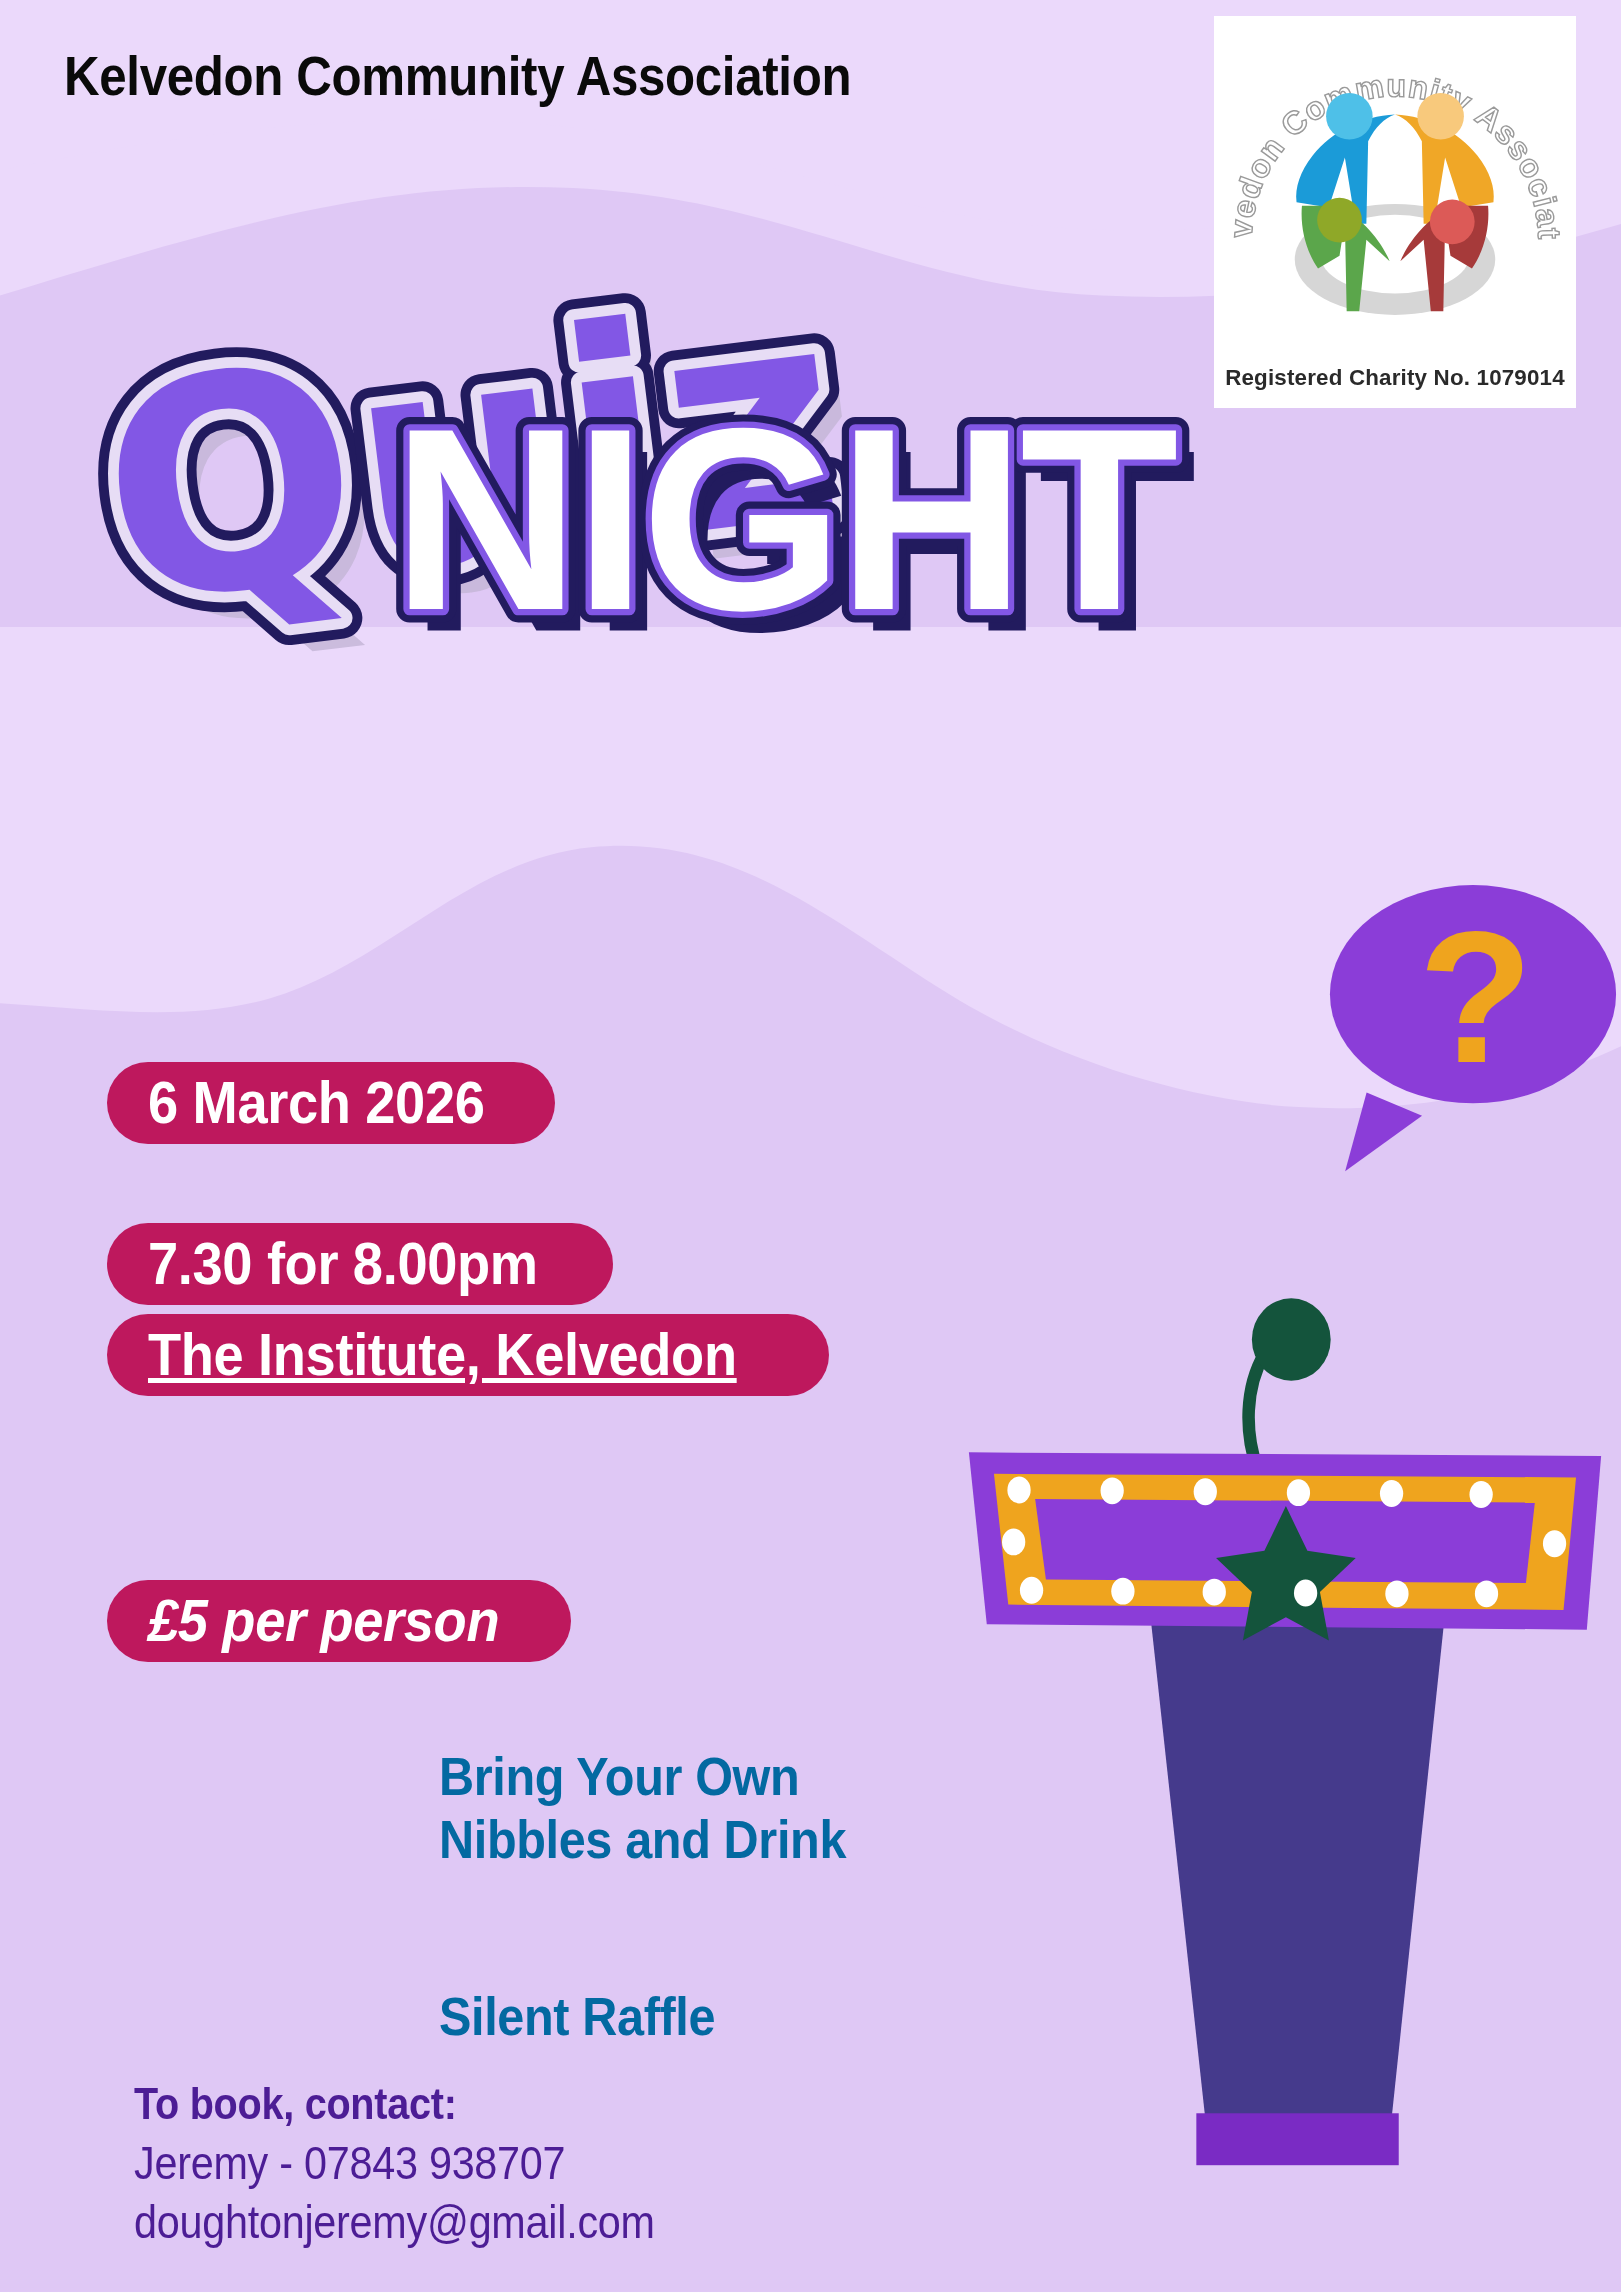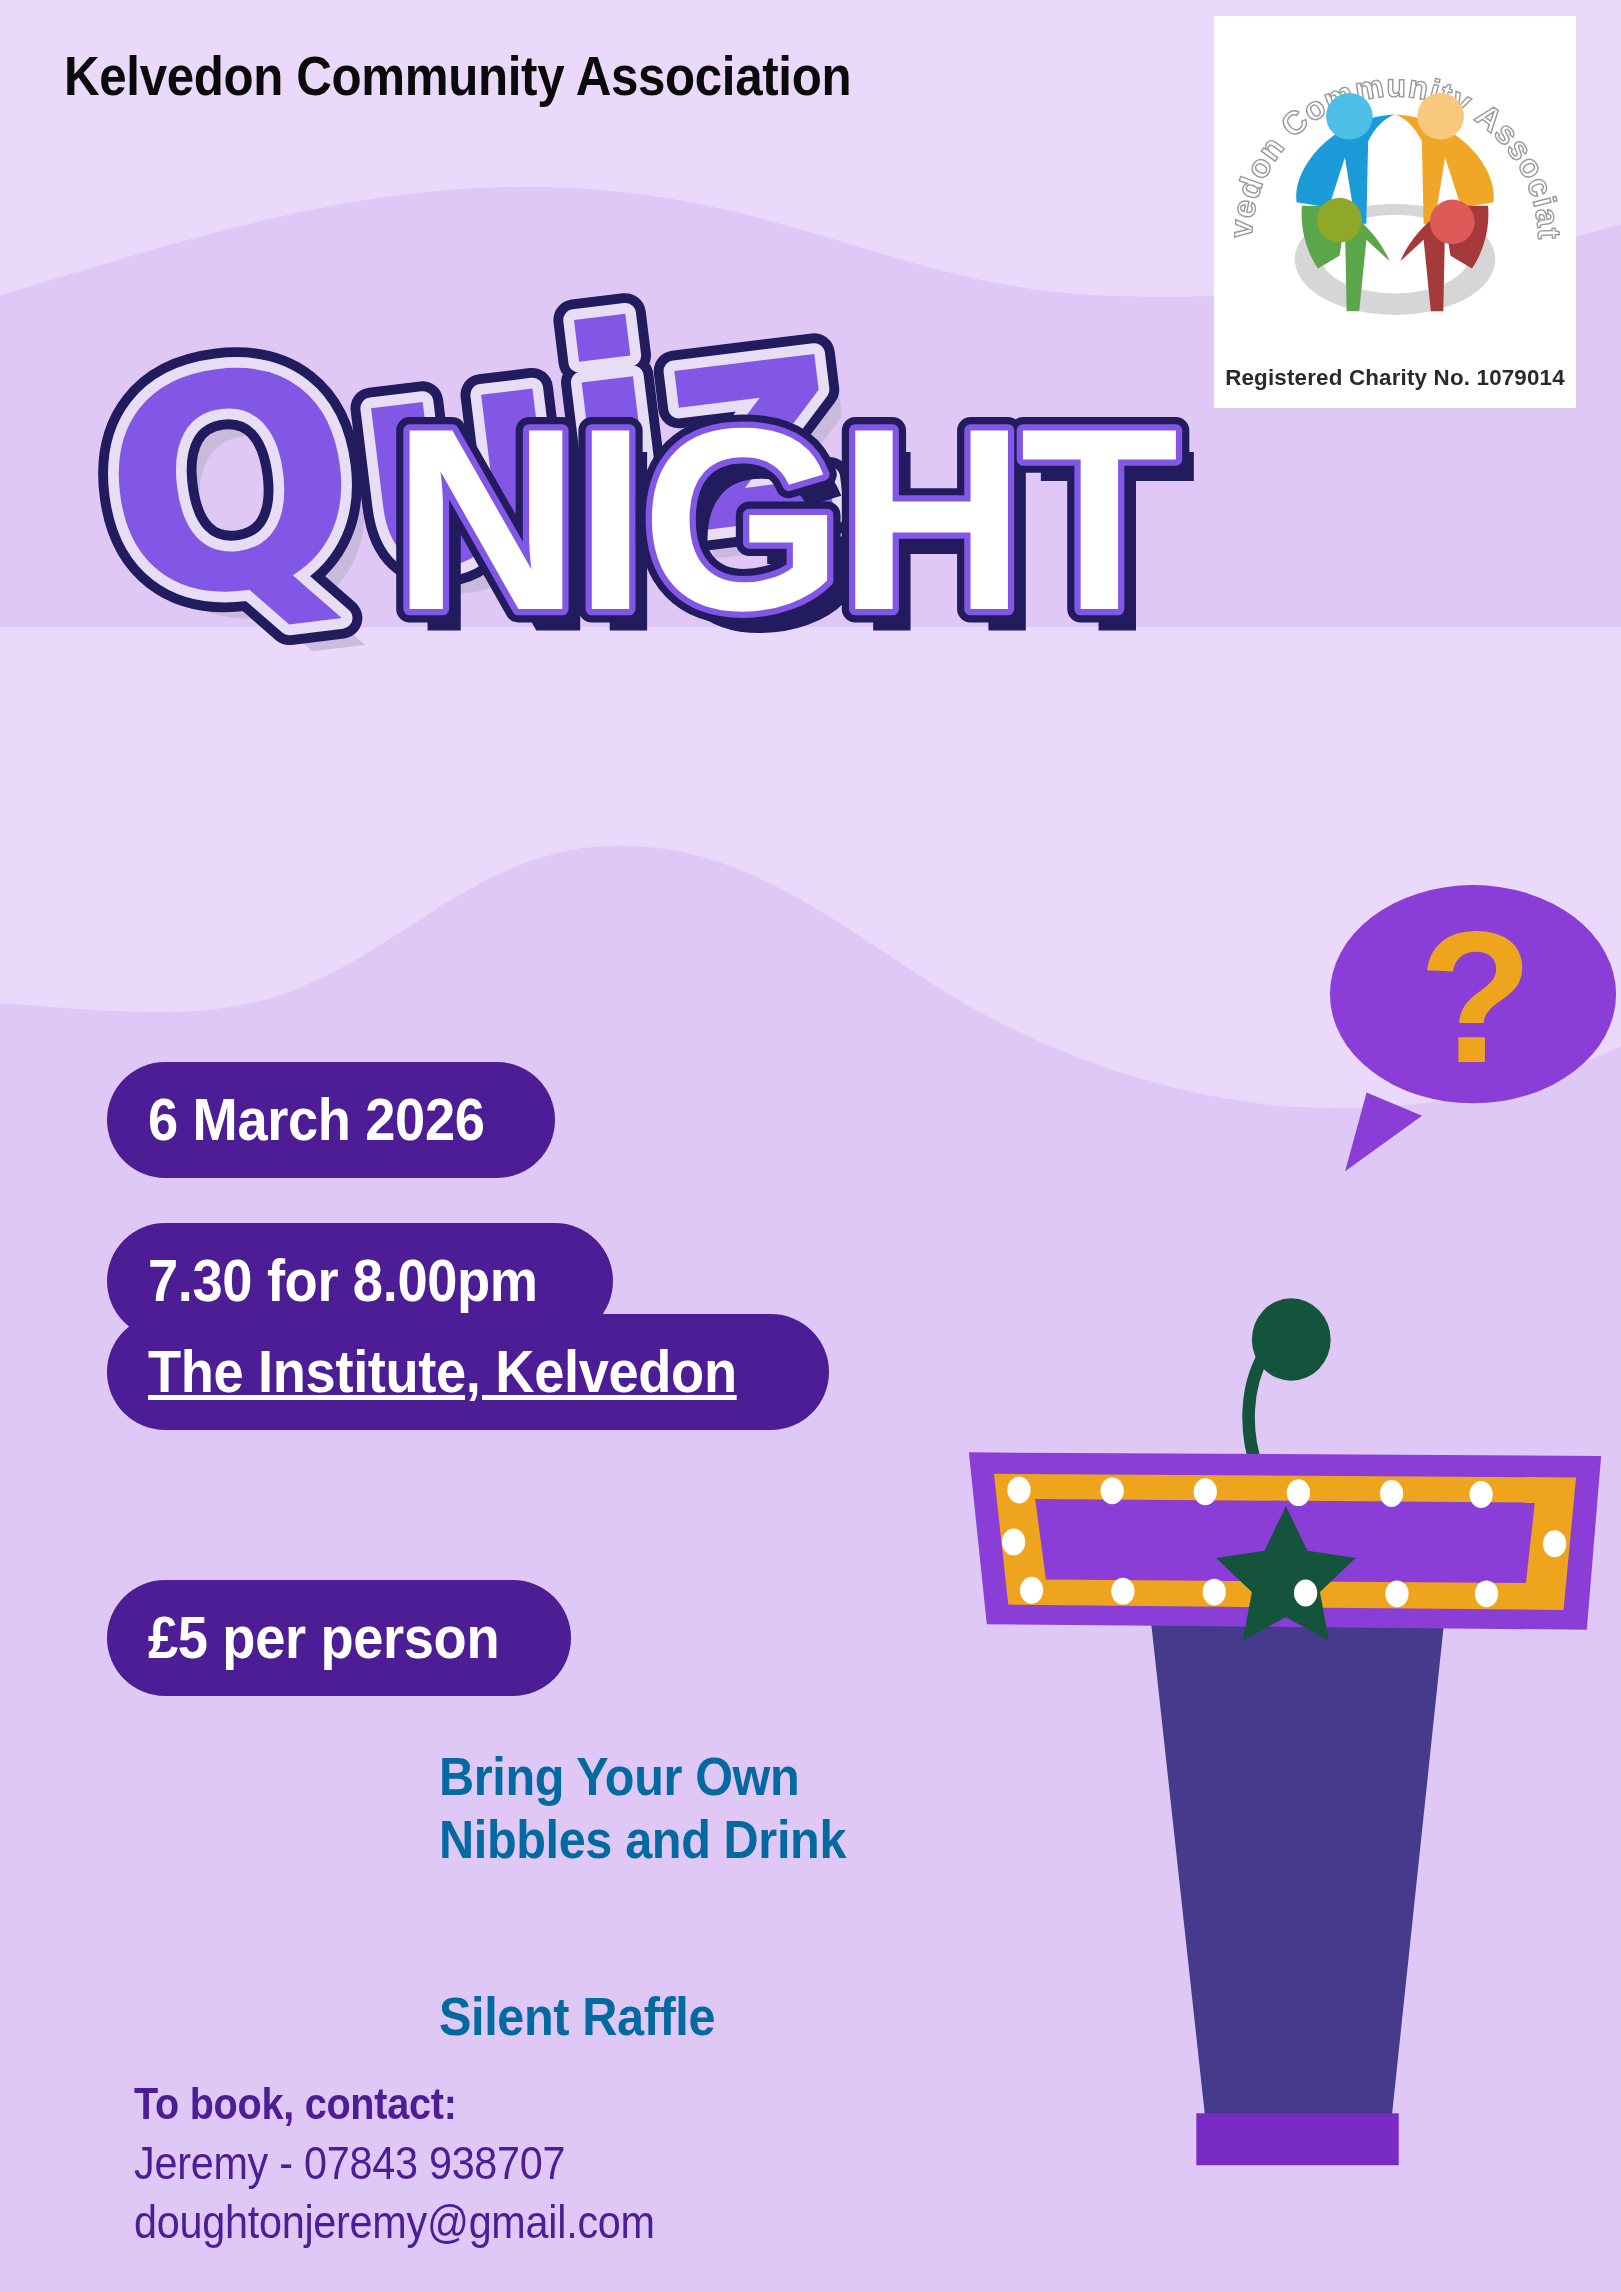--- a/index.html
+++ b/index.html
@@ -61,37 +61,37 @@
     font-weight:700;
     font-size:290px;
     letter-spacing:-6px;
   }
 
   
   .pill {
     position:absolute;
     display:flex;
     align-items:center;
-    background:#4c1d95;
+    background:#be185d;
     border-radius:895px;
     color:#FFFFFF;
     font-weight:700;
     font-size:59px;
     letter-spacing:-0.4px;
     padding:0 41px;
     white-space:nowrap;
-    height:116px;
+    height:82px;
     line-height:1;
   }
   .pill span { transform:scaleX(0.92); transform-origin:left center; display:inline-block; }
 
   #pill-date     { left:107px; top:1062px; }
   #pill-time     { left:107px; top:1223px; }
   #pill-venue    { left:107px; top:1314px;text-decoration:underline; }
-  #pill-price    { left:107px; top:1580px; }
+  #pill-price    { left:107px; top:1580px;font-style:italic; }
 
   
   .info-block {
     position:absolute;
     color:#0369a1;
     font-weight:700;
     font-size:54px;
     line-height:1.16;
     letter-spacing:-0.4px;
     white-space:nowrap;

